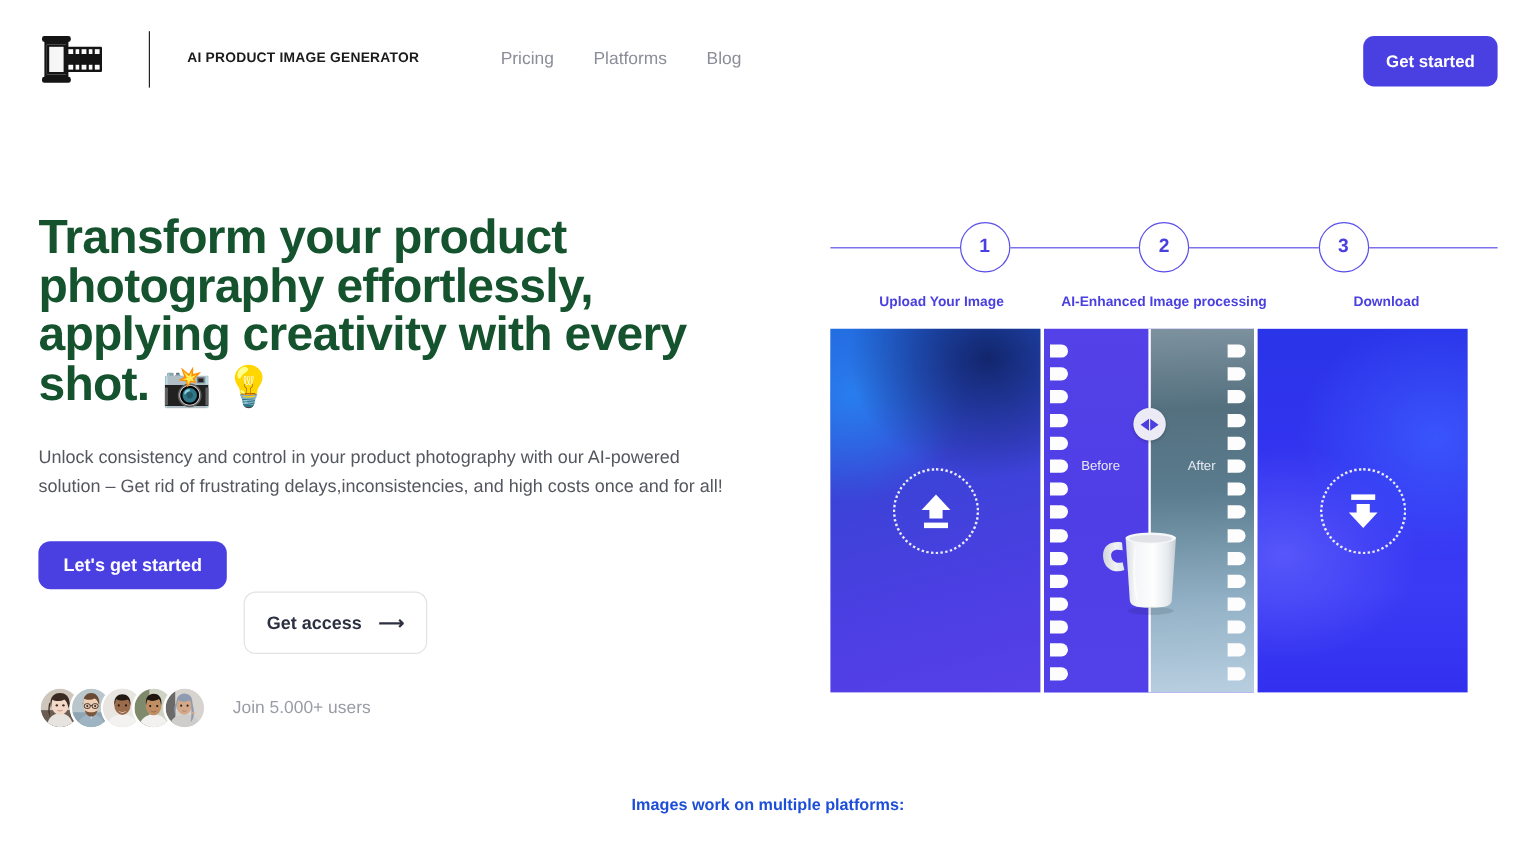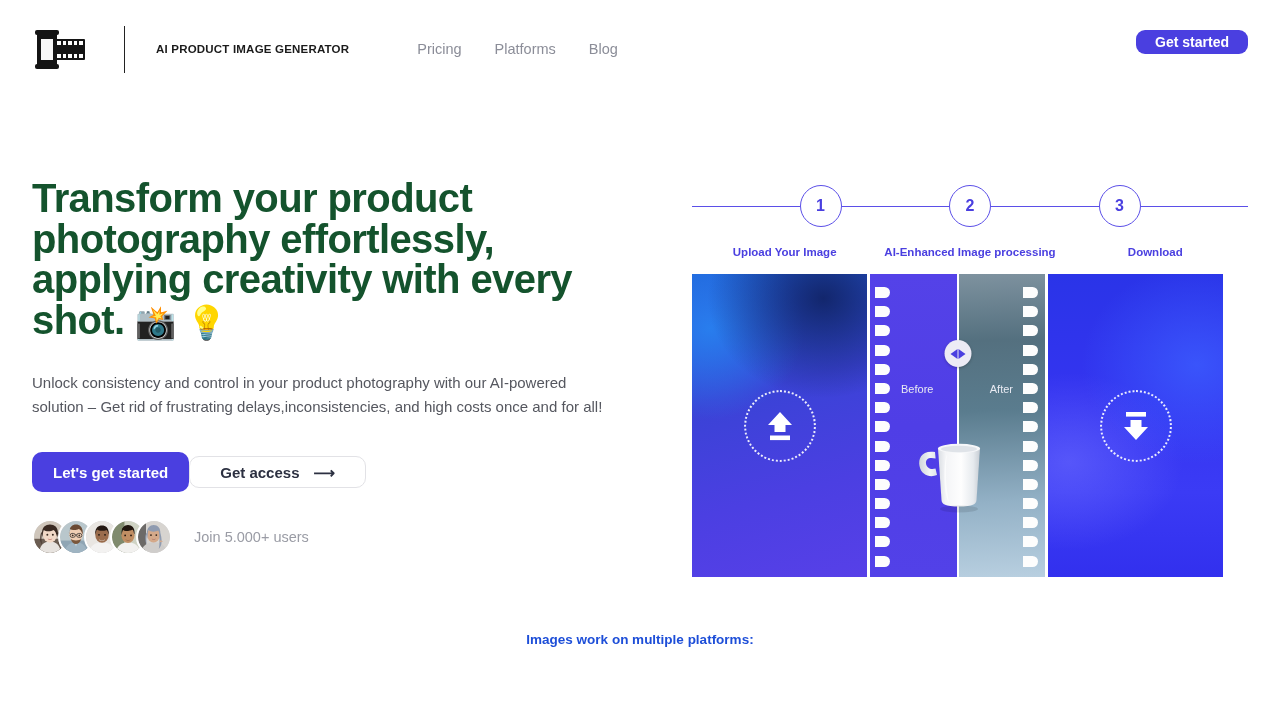--- a/index.html
+++ b/index.html
@@ -121,21 +121,21 @@
   }
   .btn-get-started {
     position: absolute;
     right: 32px;
     top: 30px;
     background: #4a3fe0;
     color: #fff;
     border: none;
     border-radius: 9px;
     padding: 0 19px;
-    height: 24px;
+    height: 42px;
     font-size: 14px;
     font-weight: bold;
     font-family: "Liberation Sans", sans-serif;
     cursor: pointer;
     white-space: nowrap;
   }
 
   
   .hero {
     display: flex;
@@ -156,51 +156,51 @@
   .hero-sub {
     margin-top: 28px;
     font-size: 15px;
     line-height: 24px;
     color: #55575f;
     max-width: 580px;
   }
   .hero-ctas {
     margin-top: 33px;
     display: flex;
-    align-items: center;
-    gap: 0;
+    gap: 14px;
   }
   .btn-primary {
     background: #4a3fe0;
     color: #fff;
     border: none;
     border-radius: 10px;
     height: 40px;
     padding: 0 21px;
     font-size: 15px;
     font-weight: bold;
     font-family: "Liberation Sans", sans-serif;
     cursor: pointer;
     white-space: nowrap;
   }
   .btn-secondary {
     background: #fff;
     color: #2c3041;
     border: 1px solid #e2e2e6;
     border-radius: 10px;
-    height: 32px;
-    padding: 0 30px;
+    height: 52px;
+    padding: 0 18px;
     font-size: 15px;
     font-weight: bold;
     font-family: "Liberation Sans", sans-serif;
     cursor: pointer;
     display: flex;
     align-items: center;
     gap: 14px;
     white-space: nowrap;
+    margin-top: 42px;
   }
   .btn-secondary .arrow { font-size: 15px; line-height: 1; }
 
   .social-proof {
     margin-top: 27px;
     display: flex;
     align-items: center;
   }
   .avatars { display: flex; }
   .avatar {

